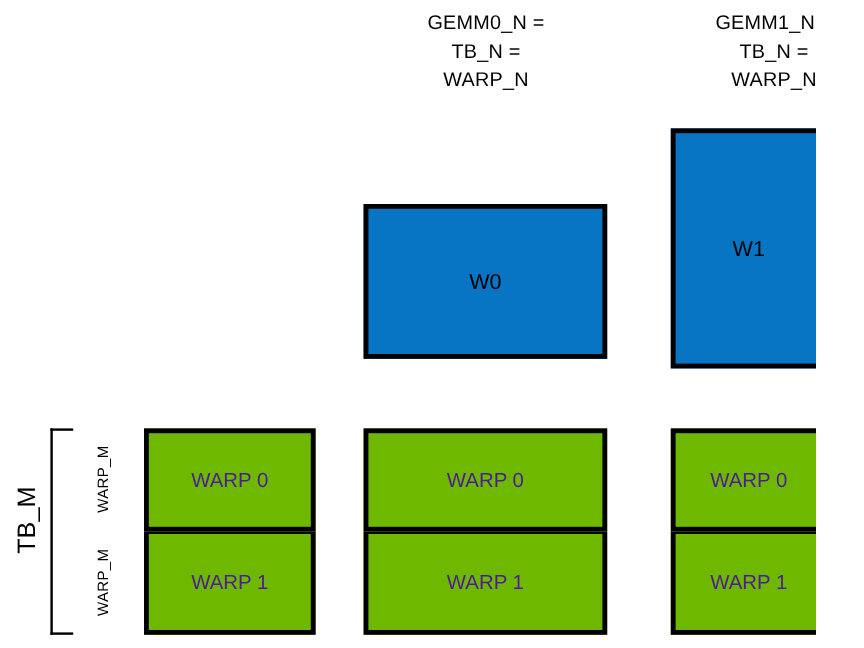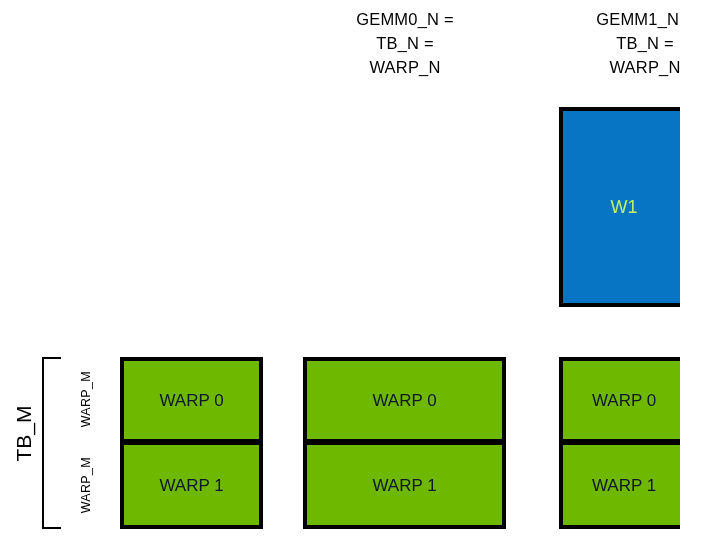--- a/index.html
+++ b/index.html
@@ -34,21 +34,21 @@
   .blue-box {
     position: absolute;
     background: #0874c4;
     border: 4px solid #000000;
     box-sizing: border-box;
     display: flex;
     align-items: center;
     justify-content: center;
   }
   .blue-box .box-label {
-    color: #bef264;
+    color: #000000;
     font-size: 18px;
     font-family: "Liberation Sans", sans-serif;
     line-height: 1;
     text-align: center;
   }
   #blue-w0 { left: 303px; top: 170px; width: 203px; height: 129px; }
   #blue-w1 { left: 559px; top: 107px; width: 130px; height: 200px; }
 
   
   .warp-column {
@@ -67,21 +67,21 @@
     flex: 1 1 50%;
     background: #6fb800;
     border: 4px solid #000000;
     box-sizing: border-box;
     display: flex;
     align-items: center;
     justify-content: center;
   }
   .green-cell + .green-cell { border-top-width: 2px; }
   .green-cell .box-label {
-    color: #0f172a;
+    color: #4c1d95;
     font-size: 17px;
     font-family: "Liberation Sans", sans-serif;
     line-height: 1;
   }
 
   
   #tbm-label {
     position: absolute;
     left: -47px;
     top: 423px;
@@ -126,20 +126,23 @@
 <div id="canvas">
 
   <div class="col-header" id="header-gemm0">GEMM0_N =
 TB_N =
 WARP_N</div>
 
   <div class="col-header" id="header-gemm1">GEMM1_N =
 TB_N =
 WARP_N</div>
 
+  <div class="blue-box" id="blue-w0">
+    <span class="box-label">W0</span>
+  </div>
 
   <div class="blue-box" id="blue-w1">
     <span class="box-label">W1</span>
   </div>
 
   <div id="tbm-label">TB_M</div>
 
   <div id="tbm-bracket"></div>
 
   <div class="warpm-label" id="warpm-label-0">WARP_M</div>

